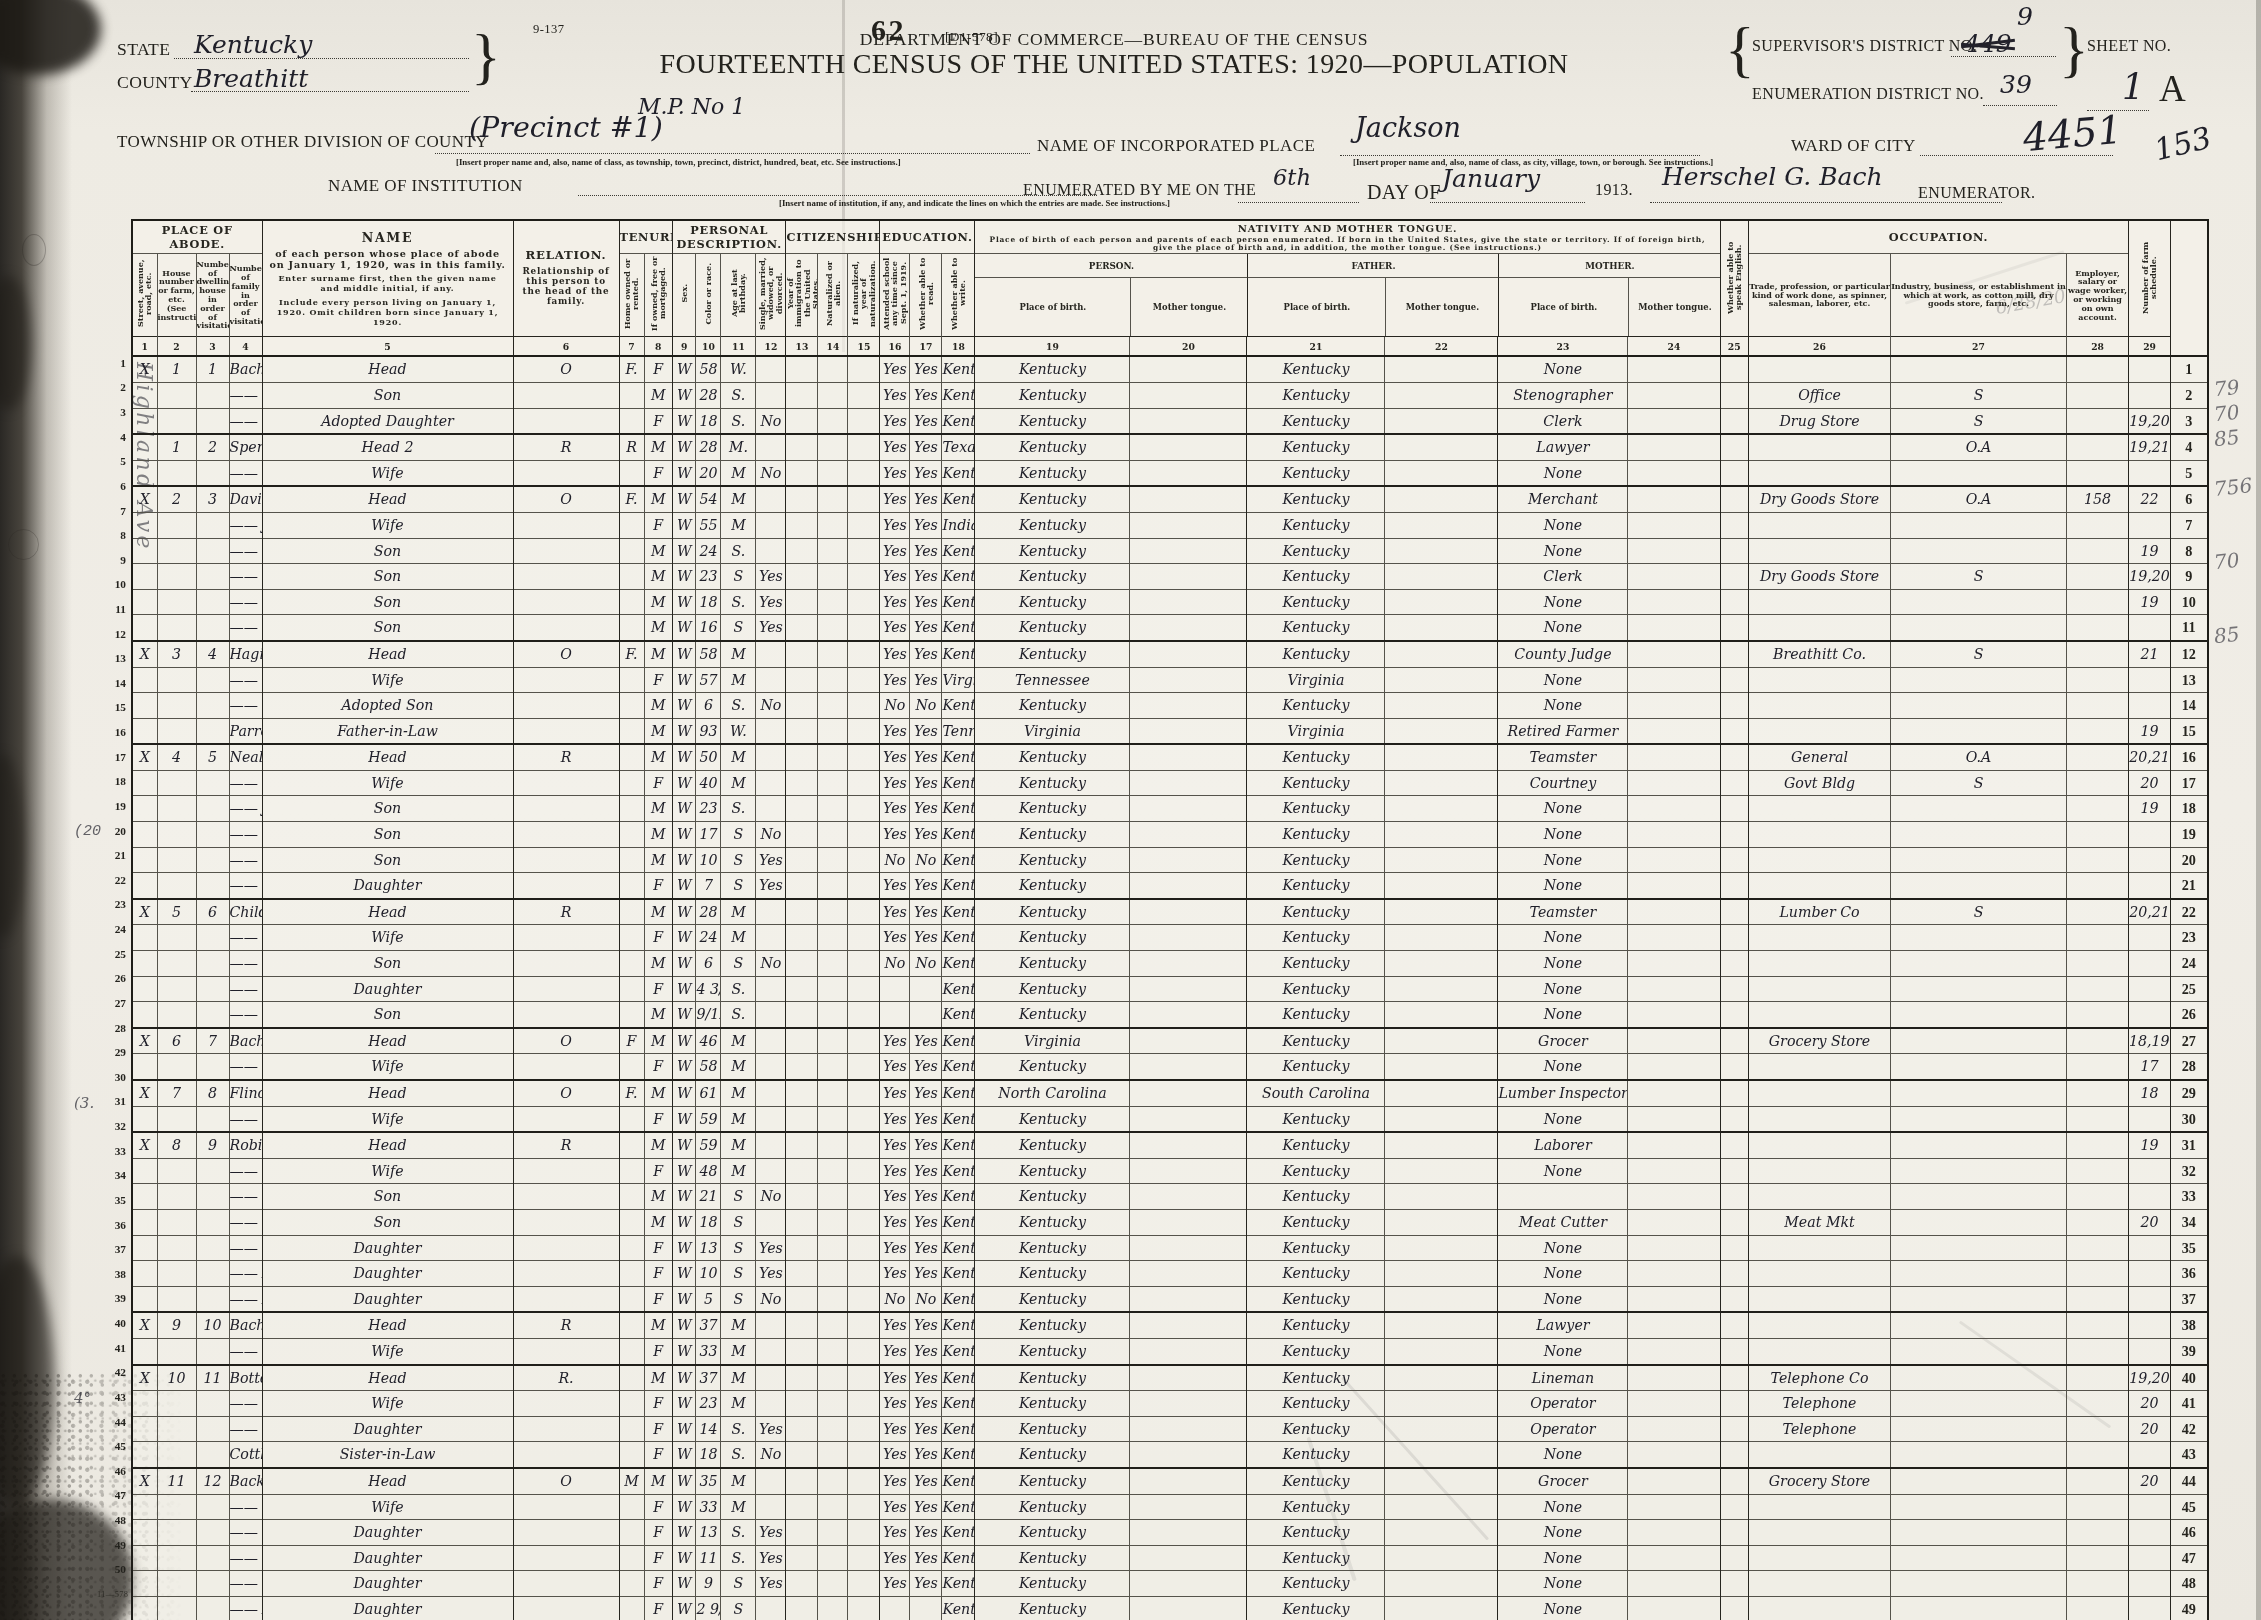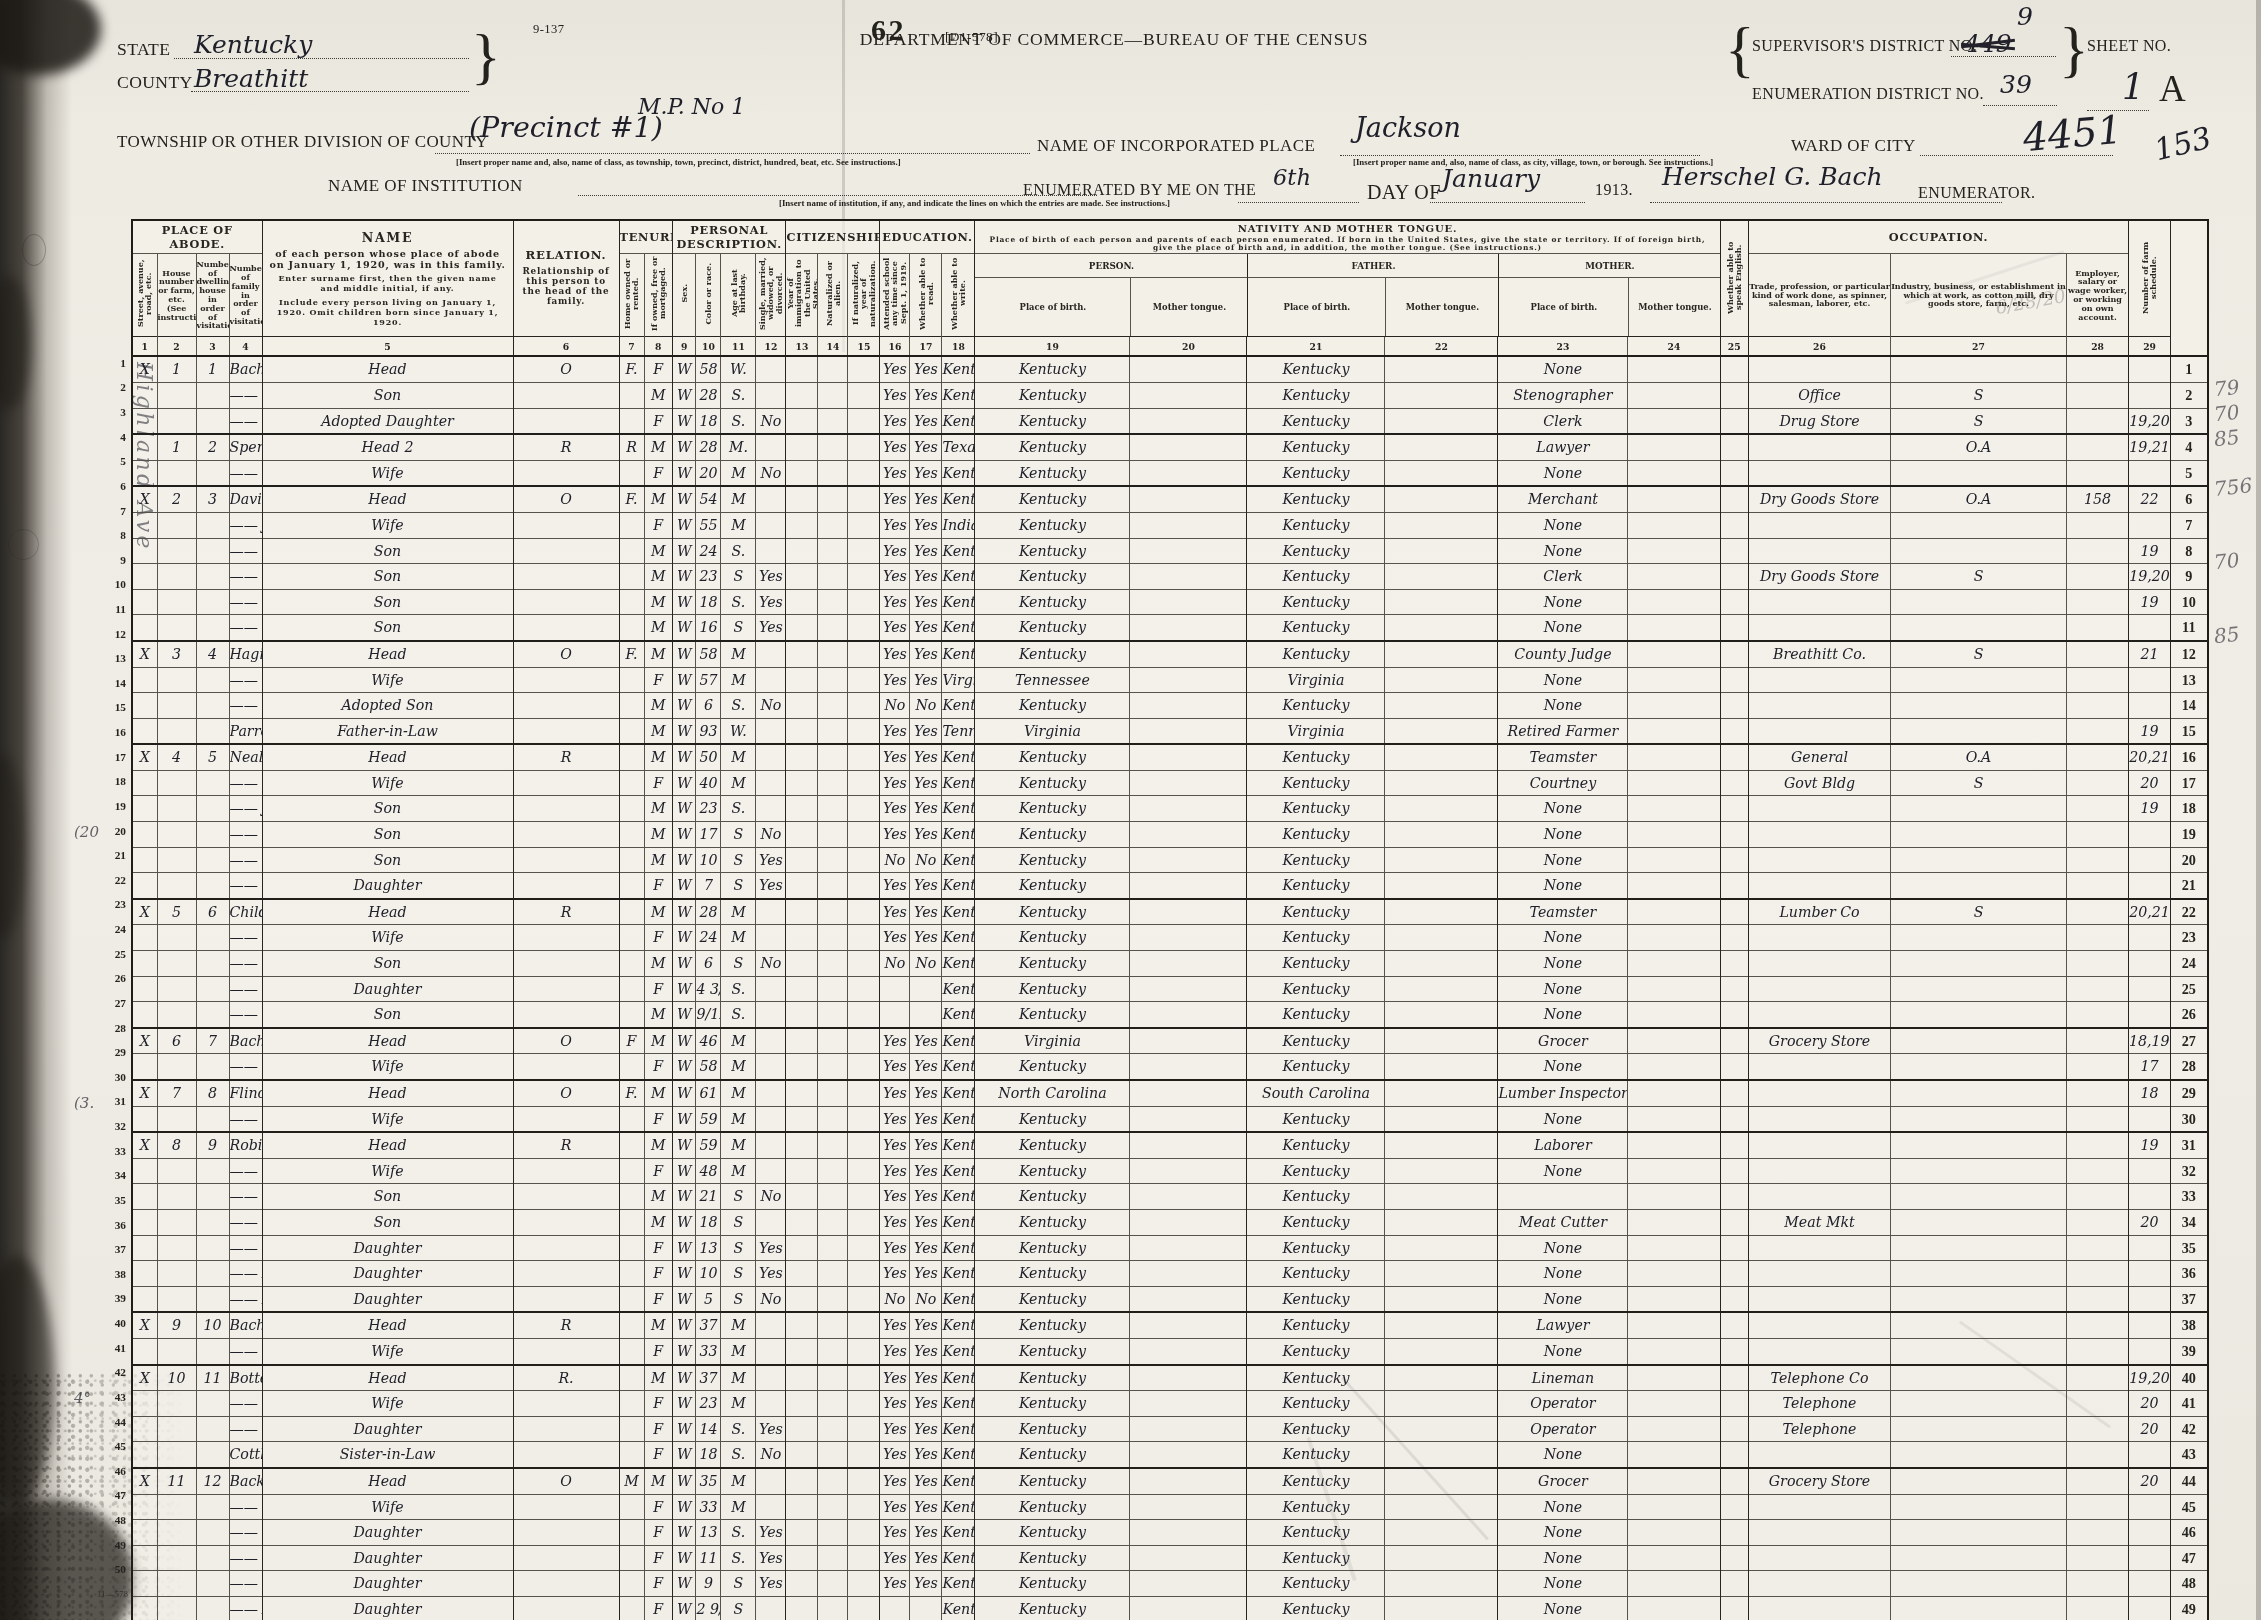--- a/index.html
+++ b/index.html
@@ -108,20 +108,21 @@
   <div class="pencil" style="left:1306px;top:1457px;width:218px;height:3.3px;transform:rotate(48deg);opacity:.5"></div>
   <div class="pencil" style="left:1256px;top:1507px;width:151px;height:4.2px;transform:rotate(72deg);opacity:.4"></div>
   <div class="pencil" style="left:1943px;top:1373px;width:184px;height:3.3px;transform:rotate(35deg);opacity:.4"></div>
   <div class="pencil" style="left:1901px;top:276px;width:167px;height:2.5px;transform:rotate(-18deg);opacity:.6"></div>
 
   
   <div class="p" style="left:871px;top:13.4px;font-size:30px;font-weight:bold;letter-spacing:2.5px">62</div>
   <div class="p lbl" style="left:533px;top:22px;font-size:12.6px">9-137</div>
   <div class="p lbl" style="left:945px;top:28.5px;font-size:13.4px">[D1-578]</div>
   <div class="p lbl" style="left:712px;top:28.5px;width:804px;text-align:center;font-size:17.6px;letter-spacing:0.8px">DEPARTMENT OF COMMERCE—BUREAU OF THE CENSUS</div>
+  <div class="p lbl" style="left:645px;top:48px;width:938px;text-align:center;font-size:28px">FOURTEENTH CENSUS OF THE UNITED STATES: 1920—POPULATION</div>
 
   <div class="p lbl" style="left:117px;top:39px;font-size:17.6px">STATE</div>
   <div class="dot" style="left:174px;top:57px;width:295px"></div>
   <div class="hwp" style="left:194px;top:30px;font-size:25px">Kentucky</div>
   <div class="p lbl" style="left:117px;top:72px;font-size:17.6px">COUNTY</div>
   <div class="dot" style="left:191px;top:90px;width:278px"></div>
   <div class="hwp" style="left:194px;top:64px;font-size:25px">Breathitt</div>
   <div class="p brace" style="left:471px;top:25px">}</div>
 
   <div class="p lbl" style="left:117px;top:132px;font-size:17px">TOWNSHIP OR OTHER DIVISION OF COUNTY</div>
@@ -1960,19 +1961,19 @@
       <div class="rowno" style="left: 106px; top: 1539px;">49</div>
       <div class="rowno" style="left: 106px; top: 1563px;">50</div>
     </div>
   <div id="marginnotes">
       <span class="mnote" style="left: 2214px; top: 376px;">79</span>
       <span class="mnote" style="left: 2214px; top: 401px;">70</span>
       <span class="mnote" style="left: 2214px; top: 426px;">85</span>
       <span class="mnote" style="left: 2214px; top: 475px;">756</span>
       <span class="mnote" style="left: 2214px; top: 549px;">70</span>
       <span class="mnote" style="left: 2214px; top: 623px;">85</span>
-      <span class="lnote" style="left: 74px; top: 823px;">(20</span>
+      <span class="lnote" style="left: 74px; top: 823px; font-family: Liberation Mono, monospace;">(20</span>
       <span class="lnote" style="left: 74px; top: 1094px;">(3.</span>
       <span class="lnote" style="left: 74px; top: 1389px;">4°</span>
     </div>
 
 </div>
 
 
 </body></html>

